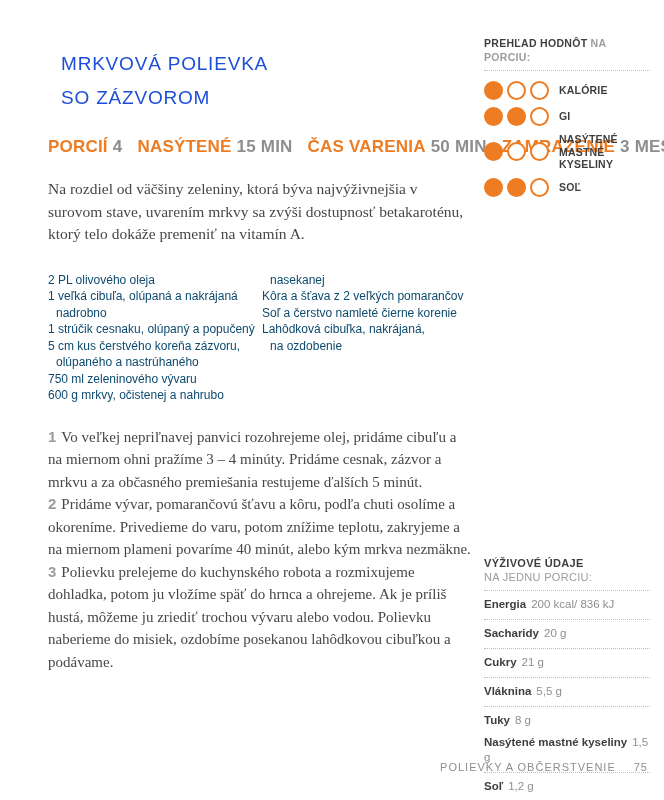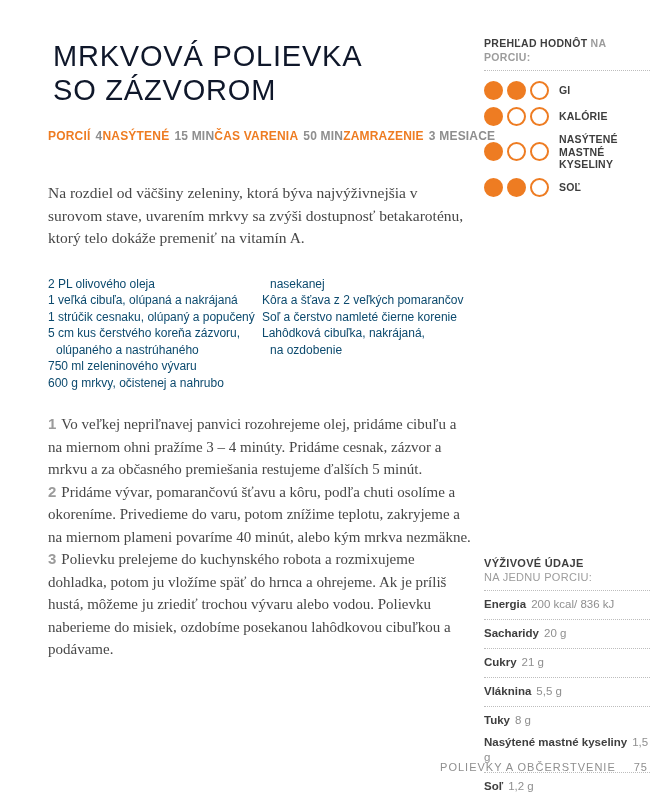--- a/index.html
+++ b/index.html
@@ -6,31 +6,31 @@
   html,body { margin:0; padding:0; }
   body {
     width:664px; height:800px; position:relative; overflow:hidden;
     background:#ffffff; font-family:"Liberation Sans", sans-serif;
   }
 
   
   .main { position:absolute; left:48px; top:34px; width:424px; }
 
   .title {
-    margin:5px; font-weight:400; font-size:29px; line-height:34px;
-    color:#0f172a; letter-spacing:0.8px;
+    margin:13px; font-weight:400; font-size:19px; line-height:34px;
+    color:#1d4ed8; letter-spacing:0.8px;
   }
 
-  .meta { margin-top:22px; display:flex; font-size:12px; font-weight:700; letter-spacing:0.2px; white-space:nowrap; }
+  .meta { margin-top:22px; display:flex; gap:15px; font-size:17px; font-weight:700; letter-spacing:0.2px; white-space:nowrap; }
   .meta-pair { display:flex; gap:5px; }
   .meta-label { color:#EE7C22; }
   .meta-value { color:#8E8E8E; }
 
   .intro {
-    margin-top:39px; font-family:"Liberation Serif", serif;
+    margin-top:21px; font-family:"Liberation Serif", serif;
     font-size:15.5px; line-height:22.5px; color:#474747; width:420px;
   }
 
   .ingredients { margin-top:26px; display:flex; font-size:12px; line-height:16.5px; color:#0c4a6e; }
   .ing-col { white-space:nowrap; }
   .ing-col-left { width:214px; }
   .ing-line.indent { padding-left:8px; }
 
   .steps { margin-top:22px; font-family:"Liberation Serif", serif; font-size:15px; line-height:22.5px; color:#474747; width:424px; }
   .step { margin:0; }
@@ -104,20 +104,21 @@
         <span class="meta-value">3 MESIACE</span>
       </span>
     </div>
 
   <p class="intro">Na rozdiel od väčšiny zeleniny, ktorá býva najvýživnejšia v surovom stave, uvarením mrkvy sa zvýši dostupnosť betakaroténu, ktorý telo dokáže premeniť na vitamín A.</p>
 
   <div class="ingredients">
     <div class="ing-col ing-col-left" id="ing-left">
         <div class="ing-line">2 PL olivového oleja</div>
         <div class="ing-line">1 veľká cibuľa, olúpaná a nakrájaná</div>
+        <div class="ing-line indent">nadrobno</div>
         <div class="ing-line">1 strúčik cesnaku, olúpaný a popučený</div>
         <div class="ing-line">5 cm kus čerstvého koreňa zázvoru,</div>
         <div class="ing-line indent">olúpaného a nastrúhaného</div>
         <div class="ing-line">750 ml zeleninového vývaru</div>
         <div class="ing-line">600 g mrkvy, očistenej a nahrubo</div>
       </div>
     <div class="ing-col" id="ing-right">
         <div class="ing-line indent">nasekanej</div>
         <div class="ing-line">Kôra a šťava z 2 veľkých pomarančov</div>
         <div class="ing-line">Soľ a čerstvo namleté čierne korenie</div>
@@ -136,32 +137,32 @@
 <div class="sidebar">
   <div class="panel-heading">
     <span>PREHĽAD HODNÔT</span>
     <span class="light">NA PORCIU:</span>
   </div>
   <hr class="dotted-rule">
   <div class="ratings" id="ratings">
       <div class="rating-row">
         <div class="dots">
           <span class="dot filled"></span>
+          <span class="dot"></span>
+          <span class="dot"></span>
+        </div>
+        <div class="rating-label">KALÓRIE</div>
+      </div>
+      <div class="rating-row">
+        <div class="dots">
+          <span class="dot filled"></span>
           <span class="dot filled"></span>
           <span class="dot"></span>
         </div>
         <div class="rating-label">GI</div>
-      </div>
-      <div class="rating-row">
-        <div class="dots">
-          <span class="dot filled"></span>
-          <span class="dot"></span>
-          <span class="dot"></span>
-        </div>
-        <div class="rating-label">KALÓRIE</div>
       </div>
       <div class="rating-row">
         <div class="dots">
           <span class="dot filled"></span>
           <span class="dot"></span>
           <span class="dot"></span>
         </div>
         <div class="rating-label">NASÝTENÉ MASTNÉ KYSELINY</div>
       </div>
       <div class="rating-row">

